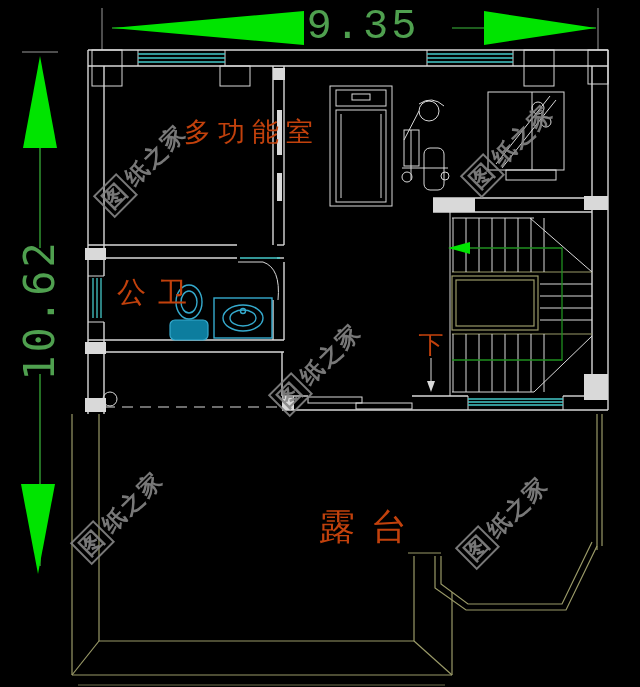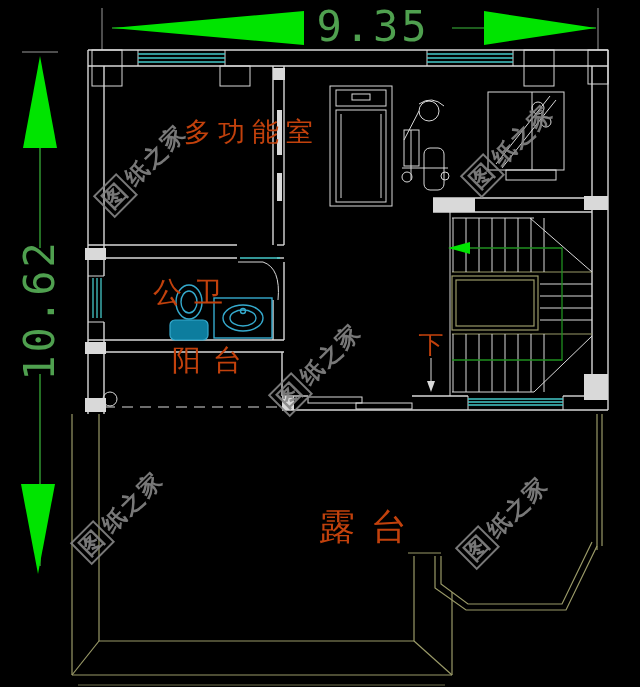--- a/index.html
+++ b/index.html
@@ -270,26 +270,25 @@
       <line class="ol" x1="414" y1="641" x2="452" y2="675"></line>
       <line class="ol" x1="452" y1="592" x2="452" y2="675"></line>
       <line class="ol" x1="408" y1="553" x2="441" y2="553"></line>
       <polyline class="ol" points="435,556 435,588 466,610 566,610 597,546"></polyline>
       <polyline class="ol" points="441,556 441,584 468,604 562,604 592,542"></polyline>
       <line class="ol" x1="597" y1="414" x2="597" y2="550"></line>
       <line class="ol" x1="602" y1="414" x2="602" y2="546"></line>
     </g>
   </svg>
 
-  <div class="lbl dim" style="left:373px;top:27px;">9.35</div>
+  <div class="lbl dim" style="left:363px;top:27px;font-family:Liberation Mono, monospace;">9.35</div>
   <div class="lbl dim dim-left" style="left:40px;top:310px;">10.62</div>
 
   <div class="lbl" style="left:252px;top:131px;font-size:27px;letter-spacing:7px;">多功能室</div>
-  <div class="lbl" style="left:158px;top:292px;font-size:29px;letter-spacing:12px;margin-left:36px;">公卫</div>
-  <div class="lbl" style="left:213px;top:360px;font-size:29px;letter-spacing:12px;">阳台</div>
+  <div class="lbl" style="left:158px;top:292px;font-size:29px;letter-spacing:12px;">公卫</div>
   <div class="lbl" style="left:371px;top:527px;font-size:36px;letter-spacing:16px;">露台</div>
   <div class="lbl" style="left:431px;top:344px;font-size:25px;">下</div>
 
   <div class="wm" style="left:143px;top:168px;">
     <span class="box">图</span>
       <span>纸之家</span>
   </div>
   <div class="wm" style="left:510px;top:148px;">
     <span class="box">图</span>
       <span>纸之家</span>

